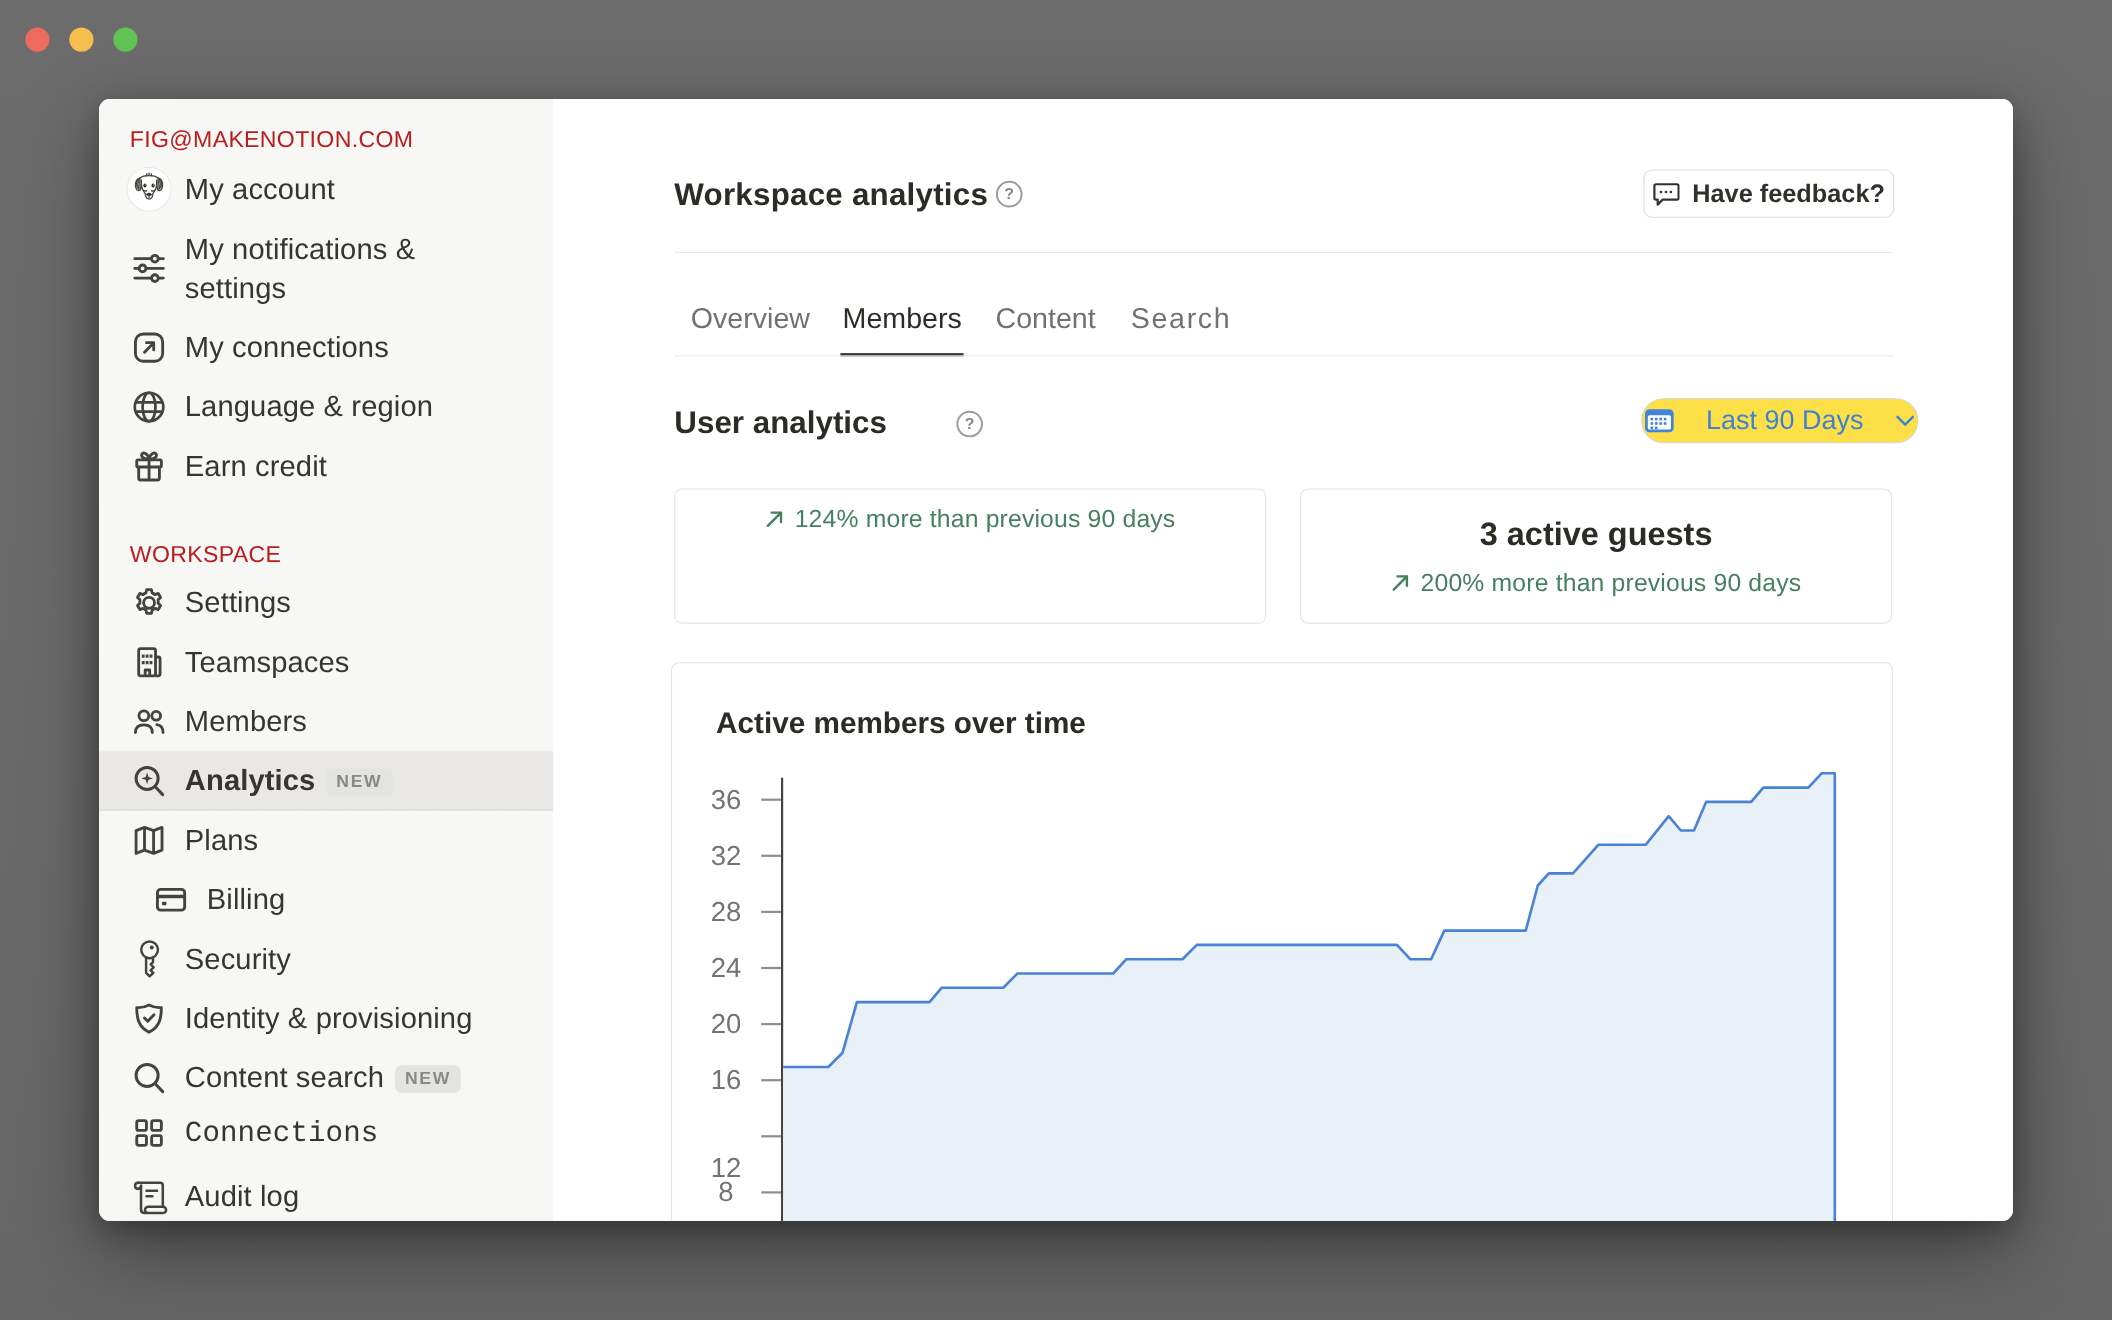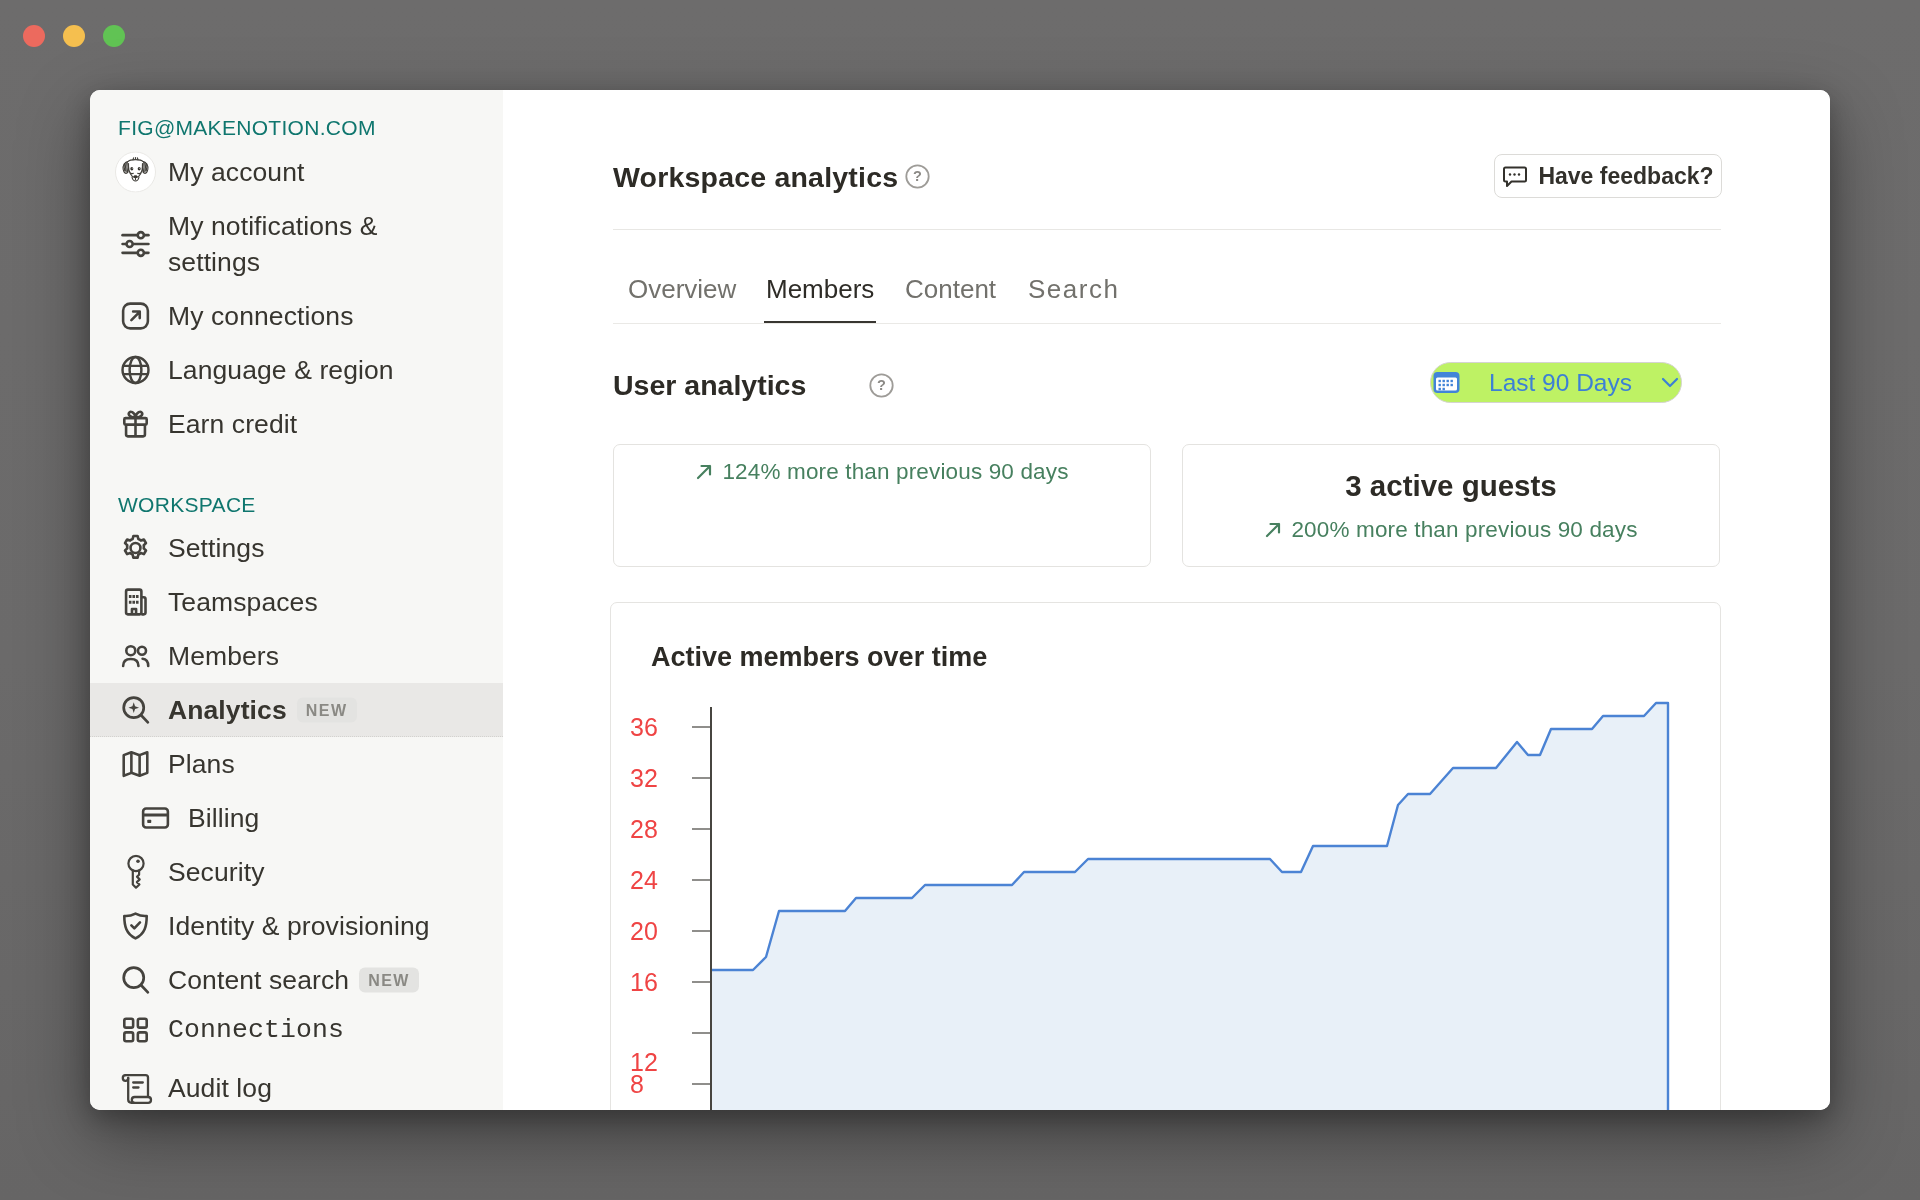--- a/index.html
+++ b/index.html
@@ -18,21 +18,21 @@
   .window {
     position:absolute; left:90px; top:90px; width:1740px; height:1020px;
     background:#ffffff; border-radius:10px; overflow:hidden;
     box-shadow:0 25px 70px rgba(0,0,0,0.38), 0 8px 25px rgba(0,0,0,0.25);
   }
   .sidebar {
     position:absolute; left:0; top:0; width:413px; height:1020px;
     background:#f7f7f5;
   }
   .sb-label {
-    position:absolute; left:28px; color:#0f766e; font-size:21px; font-weight:500;
+    position:absolute; left:28px; color:#b91c1c; font-size:21px; font-weight:500;
     letter-spacing:0.3px;
   }
   .row { position:absolute; left:0; width:413px; height:54px; }
   .row .ic { position:absolute; left:29px; top:50%; transform:translateY(-50%); width:33px; height:33px; }
   .row .tx { position:absolute; left:78px; top:50%; transform:translateY(-50%);
     font-size:26.5px; color:#37352f; letter-spacing:0.1px; white-space:nowrap; }
   .delta span { letter-spacing:0.15px; }
   .row.active { background:#e9e8e6; border-bottom:1px dotted #d3d2cf; }
   .row.active .tx { font-weight:700; }
   .badge {
@@ -57,41 +57,41 @@
 
   .tabs { position:absolute; left:0; top:184px; width:1327px; height:46px; font-size:26px; color:#72716c; }
   .tabs .tab { position:absolute; top:0; height:46px; line-height:30px; }
   .tabs .tab.on { color:#2e2c27; }
   .tabs .tab.on:after { content:""; position:absolute; left:-2px; right:-2px; bottom:-4px; height:3.5px; background:#383631; }
   .hr2 { position:absolute; left:110px; top:233px; width:1108px; height:1px; background:#eae9e6; }
 
   .h2 { position:absolute; left:110px; top:279px; font-size:28.5px; font-weight:700; color:#2d2b26; }
 
   .range-btn {
-    position:absolute; left:927px; top:272px; width:252px; height:41px;
-    border:1.5px solid #d5d4d1; border-radius:21px; background:#bef264;
+    position:absolute; left:989px; top:272px; width:252px; height:41px;
+    border:1.5px solid #d5d4d1; border-radius:21px; background:#fde047;
     display:flex; align-items:center; justify-content:center; gap:29px;
     font-size:24.5px; font-weight:500; color:#3d80d5;
   }
 
   .card {
     position:absolute; top:354px; height:123px; border:1.5px solid #e4e3e0; border-radius:7px;
     background:#fff; text-align:center;
   }
   .card .big { margin-top:24px; font-size:29.5px; font-weight:700; color:#2d2b26; }
   .card .delta { margin-top:14px; font-size:22.5px; color:#47805f; display:flex; align-items:center; justify-content:center; gap:9px;}
   .card1 { left:110px; width:538px; }
   .card2 { left:679px; width:538px; }
 
   .chart-card {
     position:absolute; left:107px; top:512px; width:1111px; height:560px;
     border:1.5px solid #e5e4e1; border-radius:7px; background:#fff;
   }
   .chart-title { position:absolute; left:40px; top:39px; font-size:27px; font-weight:700; color:#2d2b26; }
-  .ylabel { position:absolute; left:127px; width:60px; font-size:25px; color:#ef4444; text-align:left; height:30px; line-height:30px; }
+  .ylabel { position:absolute; left:127px; width:60px; font-size:25px; color:#737373; text-align:center; height:30px; line-height:30px; }
   .axis { position:absolute; left:207px; top:617px; width:2px; height:403px; background:#474540; }
   .tick { position:absolute; width:18px; height:2px; background:#8f8e8b; left:189px; }
   .chart-svg { position:absolute; left:0; top:0; width:1740px; height:1020px; pointer-events:none; }
 </style>
 </head>
 <body>
   <div class="traffic">
     <span class="tl-r"></span>
     <span class="tl-y"></span>
     <span class="tl-g"></span>

